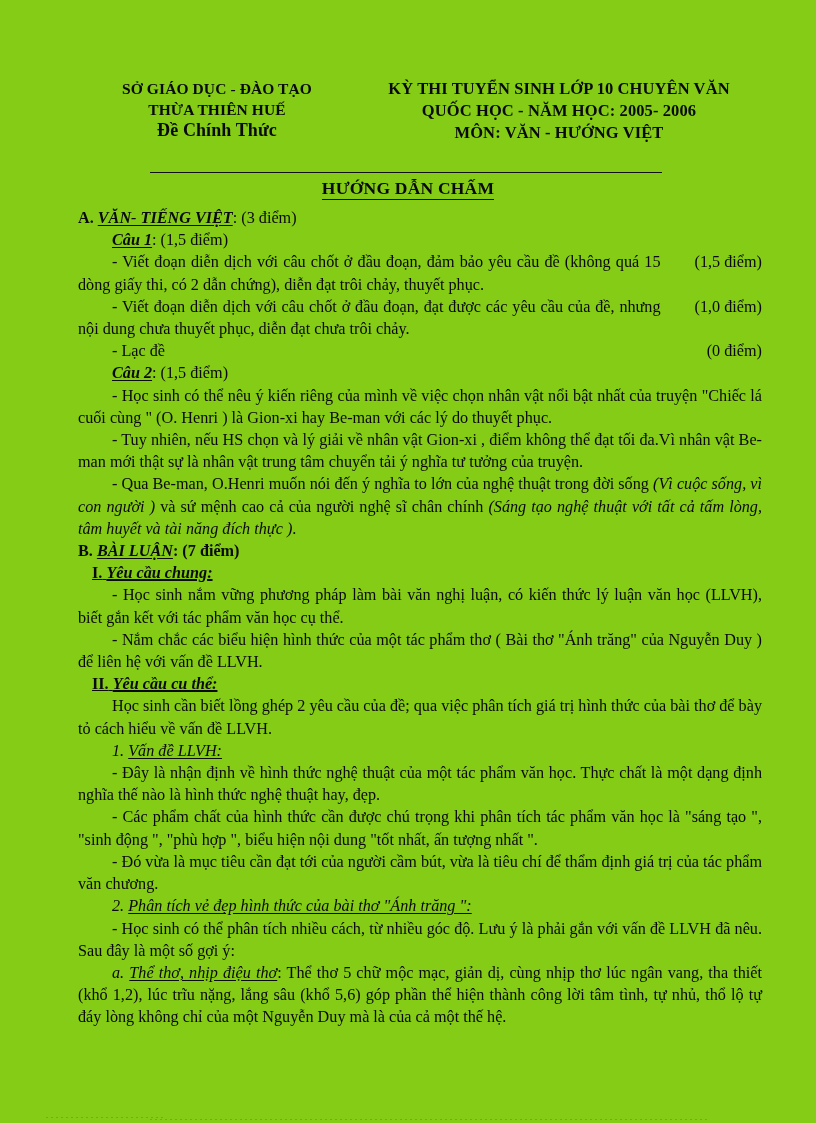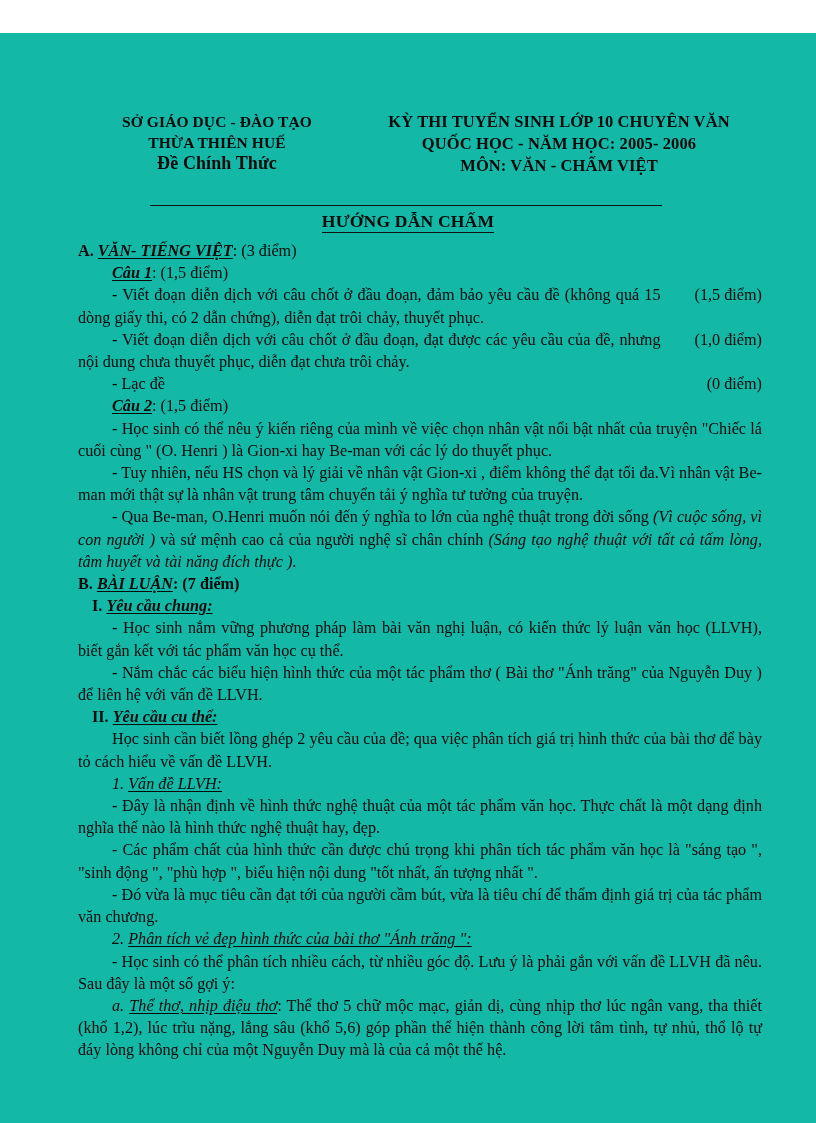--- a/index.html
+++ b/index.html
@@ -14,22 +14,21 @@
     position: relative;
     overflow: hidden;
     font-family: "Liberation Serif", "DejaVu Serif", serif;
     color: #0a0a0a;
     -webkit-font-smoothing: none;
   }
 
   .page {
     position: absolute;
     inset: 0;
-    background: #14b8a6;
-    margin-top: 33px;
+    background: #84cc16;
   }
 
   
   .header {
     position: absolute;
     top: 78px;
     left: 78px;
     right: 54px;
     display: flex;
     flex-direction: row;
@@ -97,21 +96,21 @@
 
   p.blk {
     margin: 0;
     text-align: justify;
     text-justify: inter-word;
   }
   p.blk.noj { text-align: left; }
 
   
   .ind-0 { text-indent: 0; }
-  .ind-1 { text-indent: 14px; }
+  .ind-1 { text-indent: 14px; text-decoration: underline; }
   .ind-2 { text-indent: 34px; }
 
   b, .b { font-weight: bold; }
   i, .i { font-style: italic; }
   .u  { text-decoration: underline; text-underline-offset: 1.5px; font-style: italic; }
   .biu { font-weight: bold; font-style: italic; text-decoration: underline; text-underline-offset: 1.5px; }
   .iu { font-style: italic; text-decoration: underline; text-underline-offset: 1.5px; }
 
   .sec-head { margin-top: 2px; }
   .score-right {
@@ -135,21 +134,21 @@
 
   <div class="header">
     <div class="header-left">
       <div class="hdr-line">SỞ GIÁO DỤC - ĐÀO TẠO</div>
       <div class="hdr-line">THỪA THIÊN HUẾ</div>
       <div class="hdr-line small">Đề Chính Thức</div>
     </div>
     <div class="header-right">
       <div class="hdr-line">KỲ THI TUYỂN SINH LỚP 10 CHUYÊN VĂN</div>
       <div class="hdr-line">QUỐC HỌC - NĂM HỌC: 2005- 2006</div>
-      <div class="hdr-line">MÔN: VĂN - CHẤM VIỆT</div>
+      <div class="hdr-line">MÔN: VĂN - HƯỚNG VIỆT</div>
     </div>
   </div>
 
   <div class="divider"></div>
 
   <div class="doc-title">
     <span>HƯỚNG DẪN CHẤM</span>
   </div>
 
   <div class="body">

